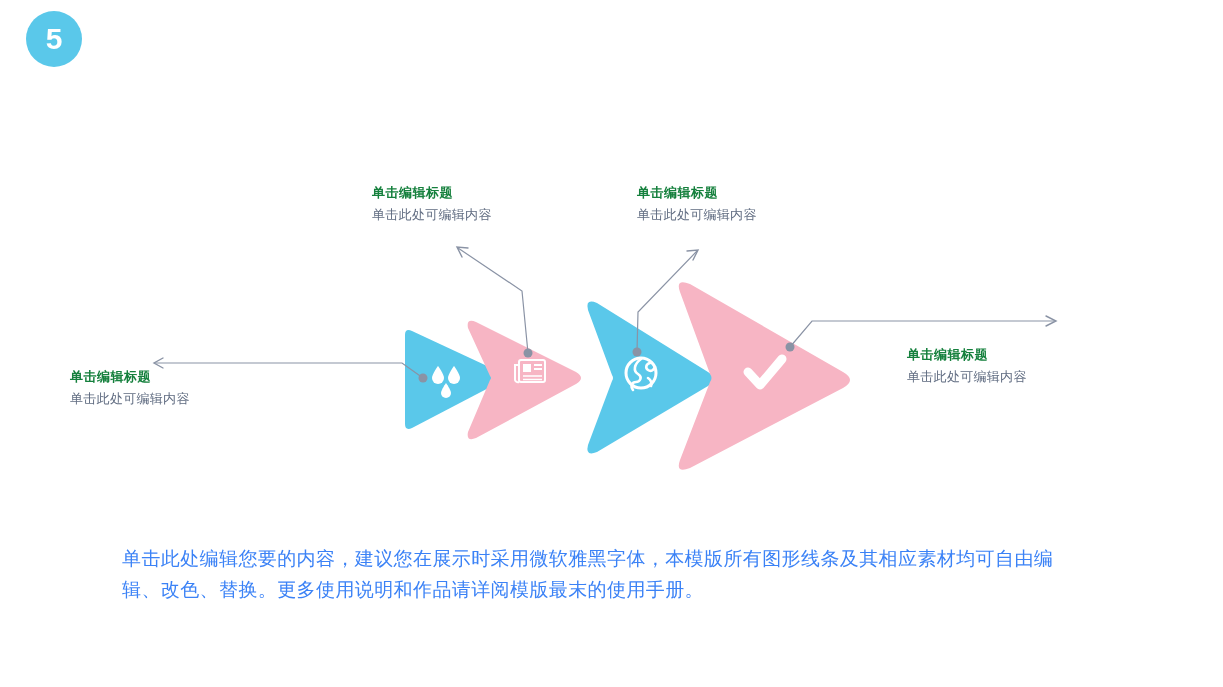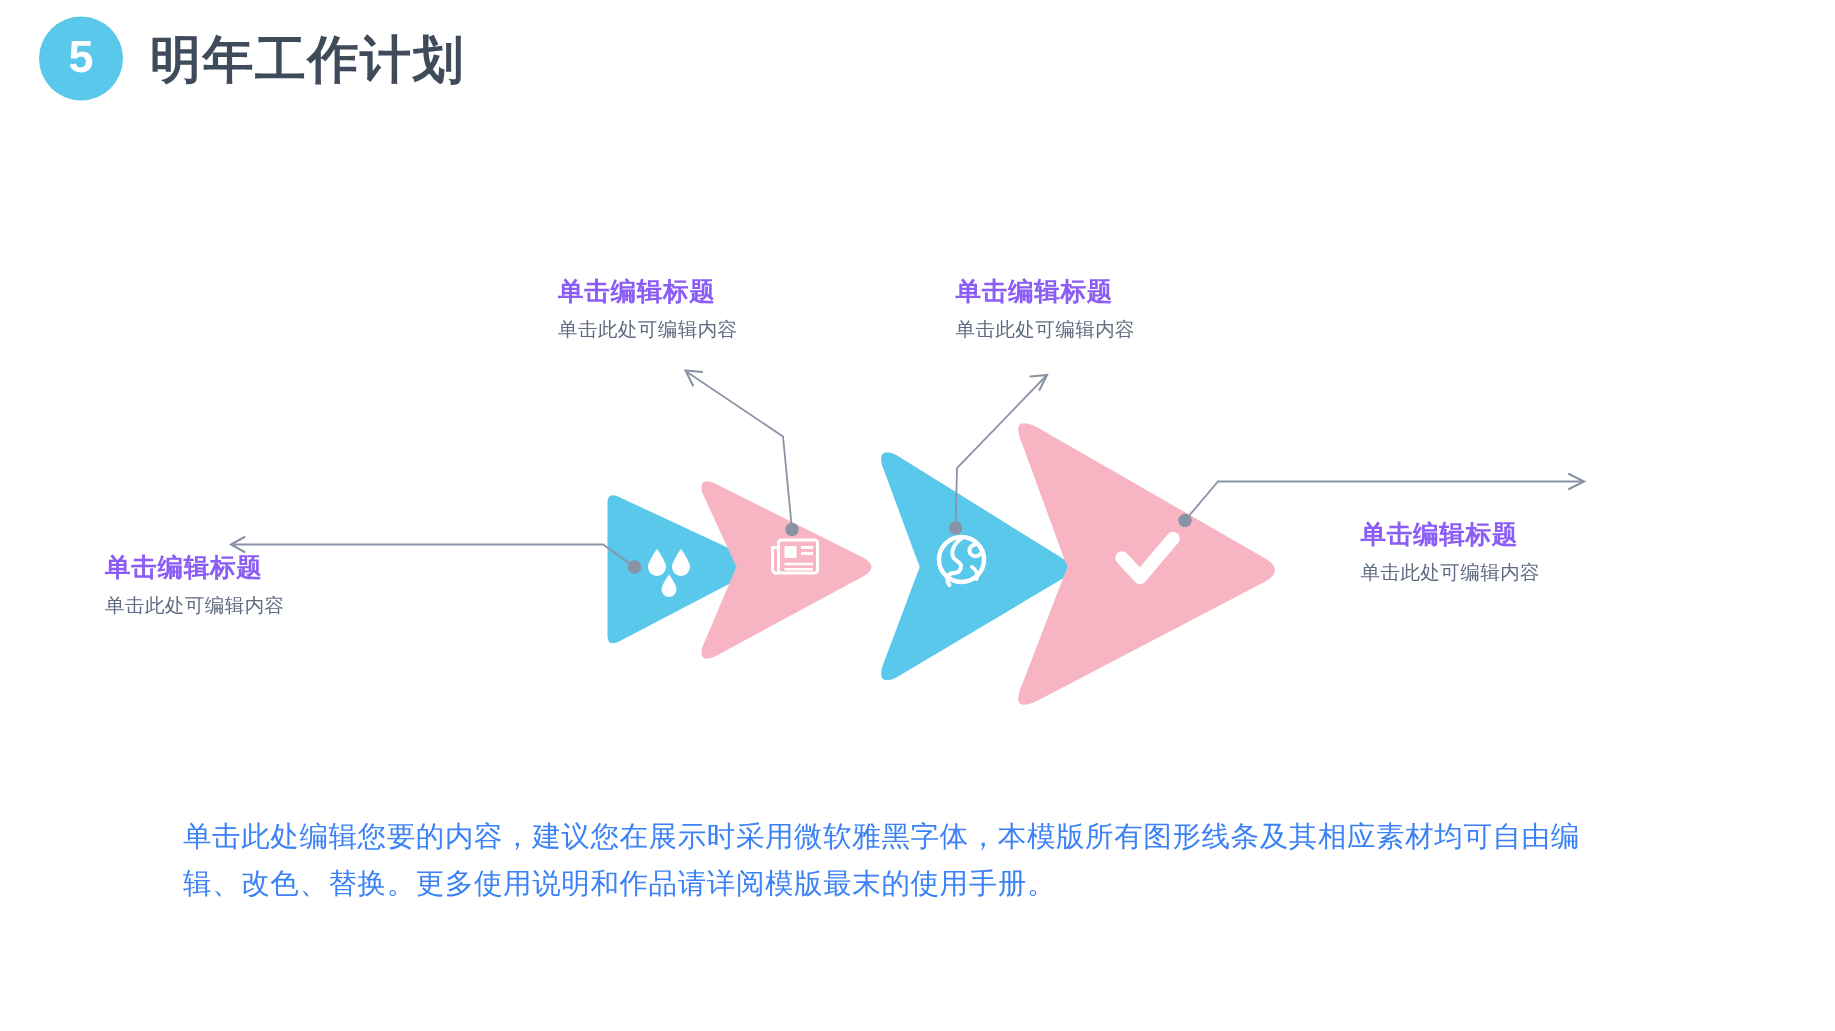--- a/index.html
+++ b/index.html
@@ -74,23 +74,23 @@
     width: 1223px;
     height: 360px;
   }
 
   
   .callout {
     position: absolute;
     white-space: nowrap;
   }
   .callout-title {
-    font-size: 17px;
+    font-size: 13px;
     font-weight: bold;
-    color: #8b5cf6;
+    color: #15803d;
     letter-spacing: 0.5px;
     line-height: 1.35;
   }
   .callout-desc {
     font-size: 13px;
     font-weight: normal;
     color: #5f6b80;
     letter-spacing: 0.3px;
     line-height: 1.5;
     margin-top: 3px;
@@ -114,21 +114,20 @@
 </style>
 </head>
 <body>
 
 <div id="slide-header">
 
   <div id="step-badge">
     <span id="step-badge-number">5</span>
   </div>
 
-  <div id="slide-title">明年工作计划</div>
 </div>
 
 <div id="diagram">
 
   <svg id="arrow-layer" viewBox="0 0 1223 360">
     <defs>
 
       <clipPath id="cp1">
           <path d="M0,0"></path>
         </clipPath>

